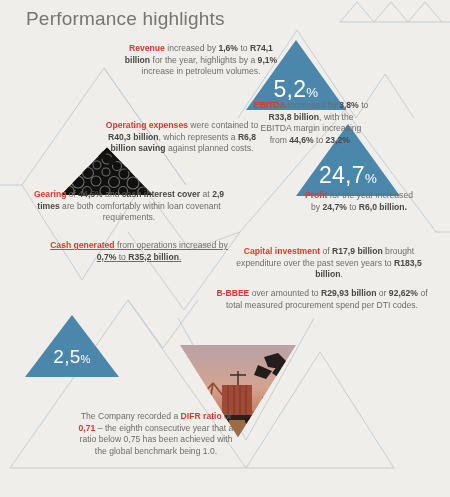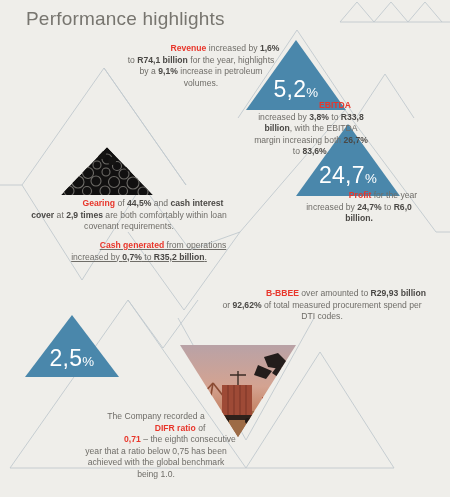--- a/index.html
+++ b/index.html
@@ -33,21 +33,21 @@
   .photo-tri{position:absolute;}
 
   .txt{
     position:absolute;
     color:#6f6d68;
     font-size:8.6px;
     line-height:11.6px;
     text-align:center;
   }
   .txt b{color:#4a4845;font-weight:bold;}
-  .txt .hl{color:#e8362b;font-weight:bold;margin-left:48px;}
+  .txt .hl{color:#e8362b;font-weight:bold;}
 </style>
 </head>
 <body>
 
 <div id="stage">
 
   <svg id="lattice" viewBox="0 0 450 497" preserveAspectRatio="none">
     <g fill="none" stroke="#b9c3c9" stroke-width="0.9" opacity="0.85">
 
       <polyline points="340,22 357,2 374,22"></polyline>
@@ -135,21 +135,21 @@
     </svg>
     <div class="val" style="top:40px;font-size:23px;">
       <span>24,7</span><span class="pct">%</span>
     </div>
   </div>
 
   <div class="tri-badge" style="left:25px;top:315px;width:94px;height:62px;">
     <svg class="shape" viewBox="0 0 94 62" width="94" height="62">
       <polygon points="47,0 94,62 0,62" fill="#4a87ab"></polygon>
     </svg>
-    <div class="val" style="top:32px;font-size:23px;">
+    <div class="val" style="top:32px;font-size:19px;">
       <span>2,5</span><span class="pct">%</span>
     </div>
   </div>
 
   <div class="photo-tri" style="left:180px;top:345px;width:116px;height:92px;">
     <svg viewBox="0 0 116 92" width="116" height="92">
       <defs>
         <clipPath id="clipPhoto">
             <polygon points="0,0 116,0 58,92"></polygon>
           </clipPath>
@@ -194,28 +194,30 @@
         <circle cx="68" cy="76" r="3" fill="#221a16"></circle>
 
         <rect x="82" y="52" width="10" height="16" fill="#b24a33"></rect>
         <rect x="96" y="58" width="8" height="10" fill="#6e4a38"></rect>
       </g>
     </svg>
   </div>
 
   <div class="txt" id="t-revenue" style="left:122px;top:43px;width:158px;"><span class="hl">Revenue</span><span> increased by </span><b>1,6%</b><span> to </span><b>R74,1 billion</b><span> for the year, highlights by a </span><b>9,1%</b><span> increase in petroleum volumes.</span></div>
 
-
-  <div class="txt" id="t-ebitda" style="left:252px;top:100px;width:118px;"><span class="hl">EBITDA</span><span> increased by </span><b>3,8%</b><span> to </span><b>R33,8 billion</b><span>, with the EBITDA margin increasing both </span><b>26,7%</b><span> to </span><b>83,6%</b><span>.</span></div>
+  <div class="txt" id="t-opex" style="left:98px;top:120px;width:168px;"><span class="hl">Operating expenses</span><span> were contained to </span><b>R40,3 billion</b><span>, which represents a </span><b>R6,8 billion saving</b><span> against planned costs.</span></div>
+
+  <div class="txt" id="t-ebitda" style="left:252px;top:100px;width:118px;"><span class="hl">EBITDA</span><span> increased by </span><b>3,8%</b><span> to </span><b>R33,8 billion</b><span>, with the EBITDA margin increasing from </span><b>44,6%</b><span> to </span><b>23,2%</b><span>.</span></div>
 
   <div class="txt" id="t-profit" style="left:300px;top:190px;width:118px;"><span class="hl">Profit</span><span> for the year increased by </span><b>24,7%</b><span> to </span><b>R6,0 billion.</b></div>
 
-  <div class="txt" id="t-gearing" style="left:22px;top:198px;width:214px;"><span class="hl">Gearing</span><span> of </span><b>44,5%</b><span> and </span><b>cash interest cover</b><span> at </span><b>2,9 times</b><span> are both comfortably within loan covenant requirements.</span></div>
+  <div class="txt" id="t-gearing" style="left:22px;top:189px;width:214px;"><span class="hl">Gearing</span><span> of </span><b>44,5%</b><span> and </span><b>cash interest cover</b><span> at </span><b>2,9 times</b><span> are both comfortably within loan covenant requirements.</span></div>
 
   <div class="txt" id="t-cash" style="left:44px;top:240px;width:190px;text-decoration:underline;"><span class="hl">Cash generated</span><span> from operations increased by </span><b>0,7%</b><span> to </span><b>R35,2 billion</b><span>.</span></div>
 
+  <div class="txt" id="t-capital" style="left:230px;top:246px;width:198px;"><span class="hl">Capital investment</span><span> of </span><b>R17,9 billion</b><span> brought expenditure over the past seven years to </span><b>R183,5 billion</b><span>.</span></div>
 
   <div class="txt" id="t-bbbee" style="left:216px;top:288px;width:212px;"><span class="hl">B-BBEE</span><span> over amounted to </span><b>R29,93 billion</b><span> or </span><b>92,62%</b><span> of total measured procurement spend per DTI codes.</span></div>
 
 
   <div class="txt" id="t-difr" style="left:76px;top:411px;width:160px;"><span>The Company recorded a </span><span class="hl">DIFR ratio</span><span> of </span><span class="hl">0,71</span><span> – the eighth consecutive year that a ratio below 0,75 has been achieved with the global benchmark being 1.0.</span></div>
 
 </div>
 
 </body></html>

